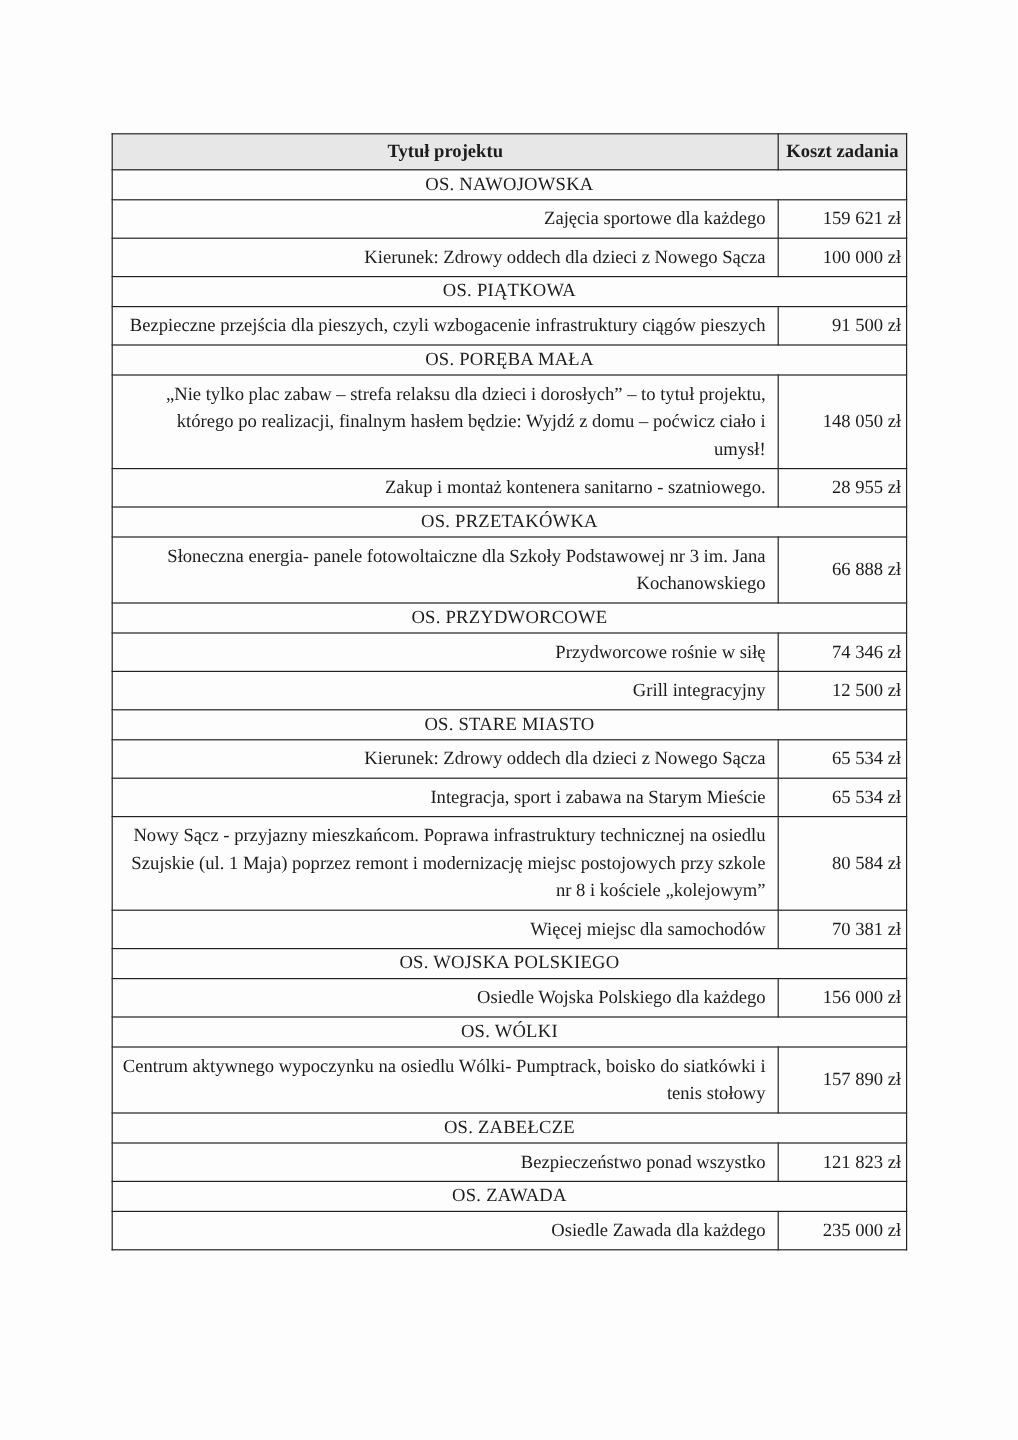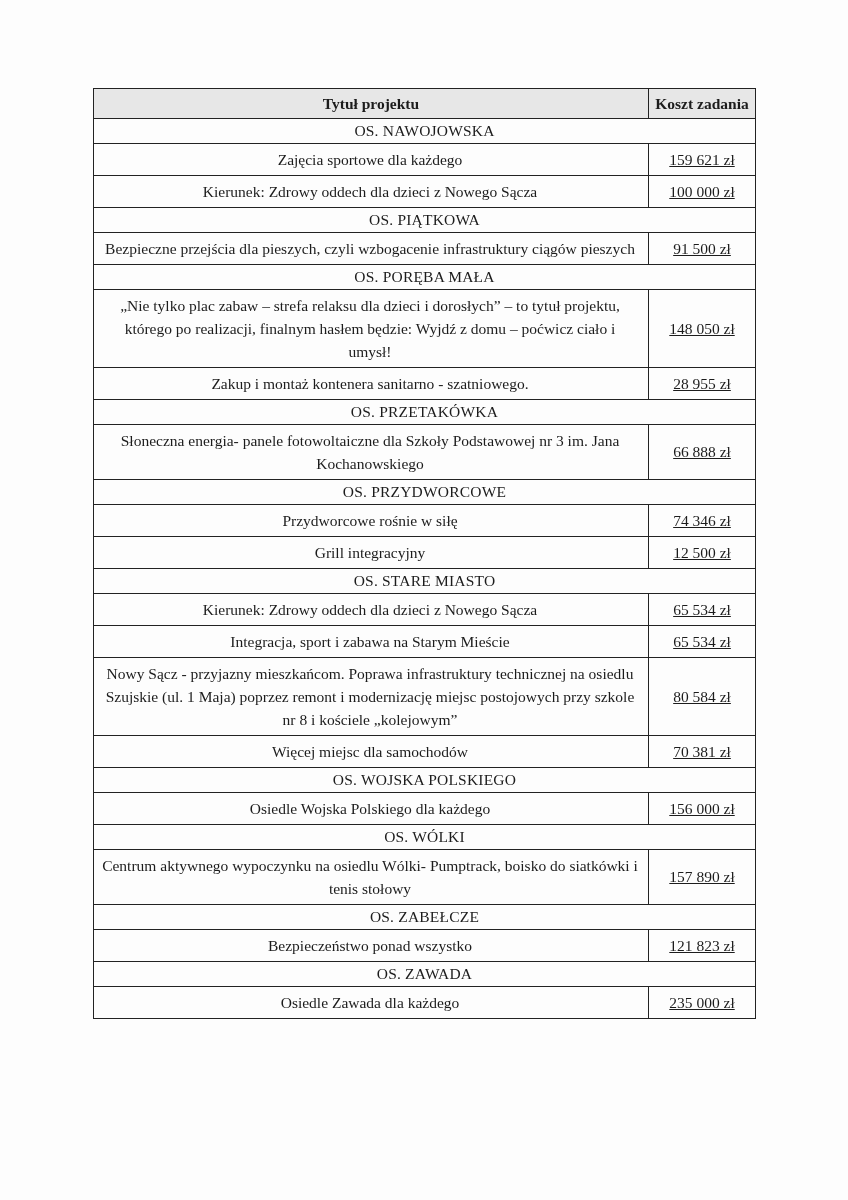--- a/index.html
+++ b/index.html
@@ -10,21 +10,21 @@
     color: #1c1c1c;
     overflow: hidden;
   }
   .page {
     position: relative;
     width: 848px; height: 1200px;
     background: #fdfdfd;
   }
   table.projects {
     position: absolute;
-    left: 93px; top: 88px;
+    left: 93px; top: 111px;
     width: 662px;
     border-collapse: collapse;
     table-layout: fixed;
     font-size: 15.5px;
     color: #1c1c1c;
   }
   table.projects col.c-title { width: 555px; }
   table.projects col.c-cost  { width: 107px; }
   table.projects th,
   table.projects td {
@@ -38,33 +38,32 @@
     padding: 3px 6px;
     font-size: 15.5px;
   }
   tr.section-row td {
     text-align: center;
     height: 20px;
     padding: 3px 6px;
     letter-spacing: 0.2px;
   }
   tr.data-row td.title-cell {
-    text-align: center;
+    text-align: right;
     padding: 4px 10px 4px 8px;
     height: 30px;
     line-height: 23px;
     vertical-align: middle;
     font-family: Liberation Serif, serif;
   }
   tr.data-row td.cost-cell {
-    text-align: center;
+    text-align: right;
     vertical-align: middle;
     white-space: nowrap;
     padding: 3px 4px;
-    text-decoration: underline;
   }
 </style>
 </head>
 <body>
 
 <div class="page">
   <table class="projects">
     <colgroup>
       <col class="c-title">
       <col class="c-cost">

